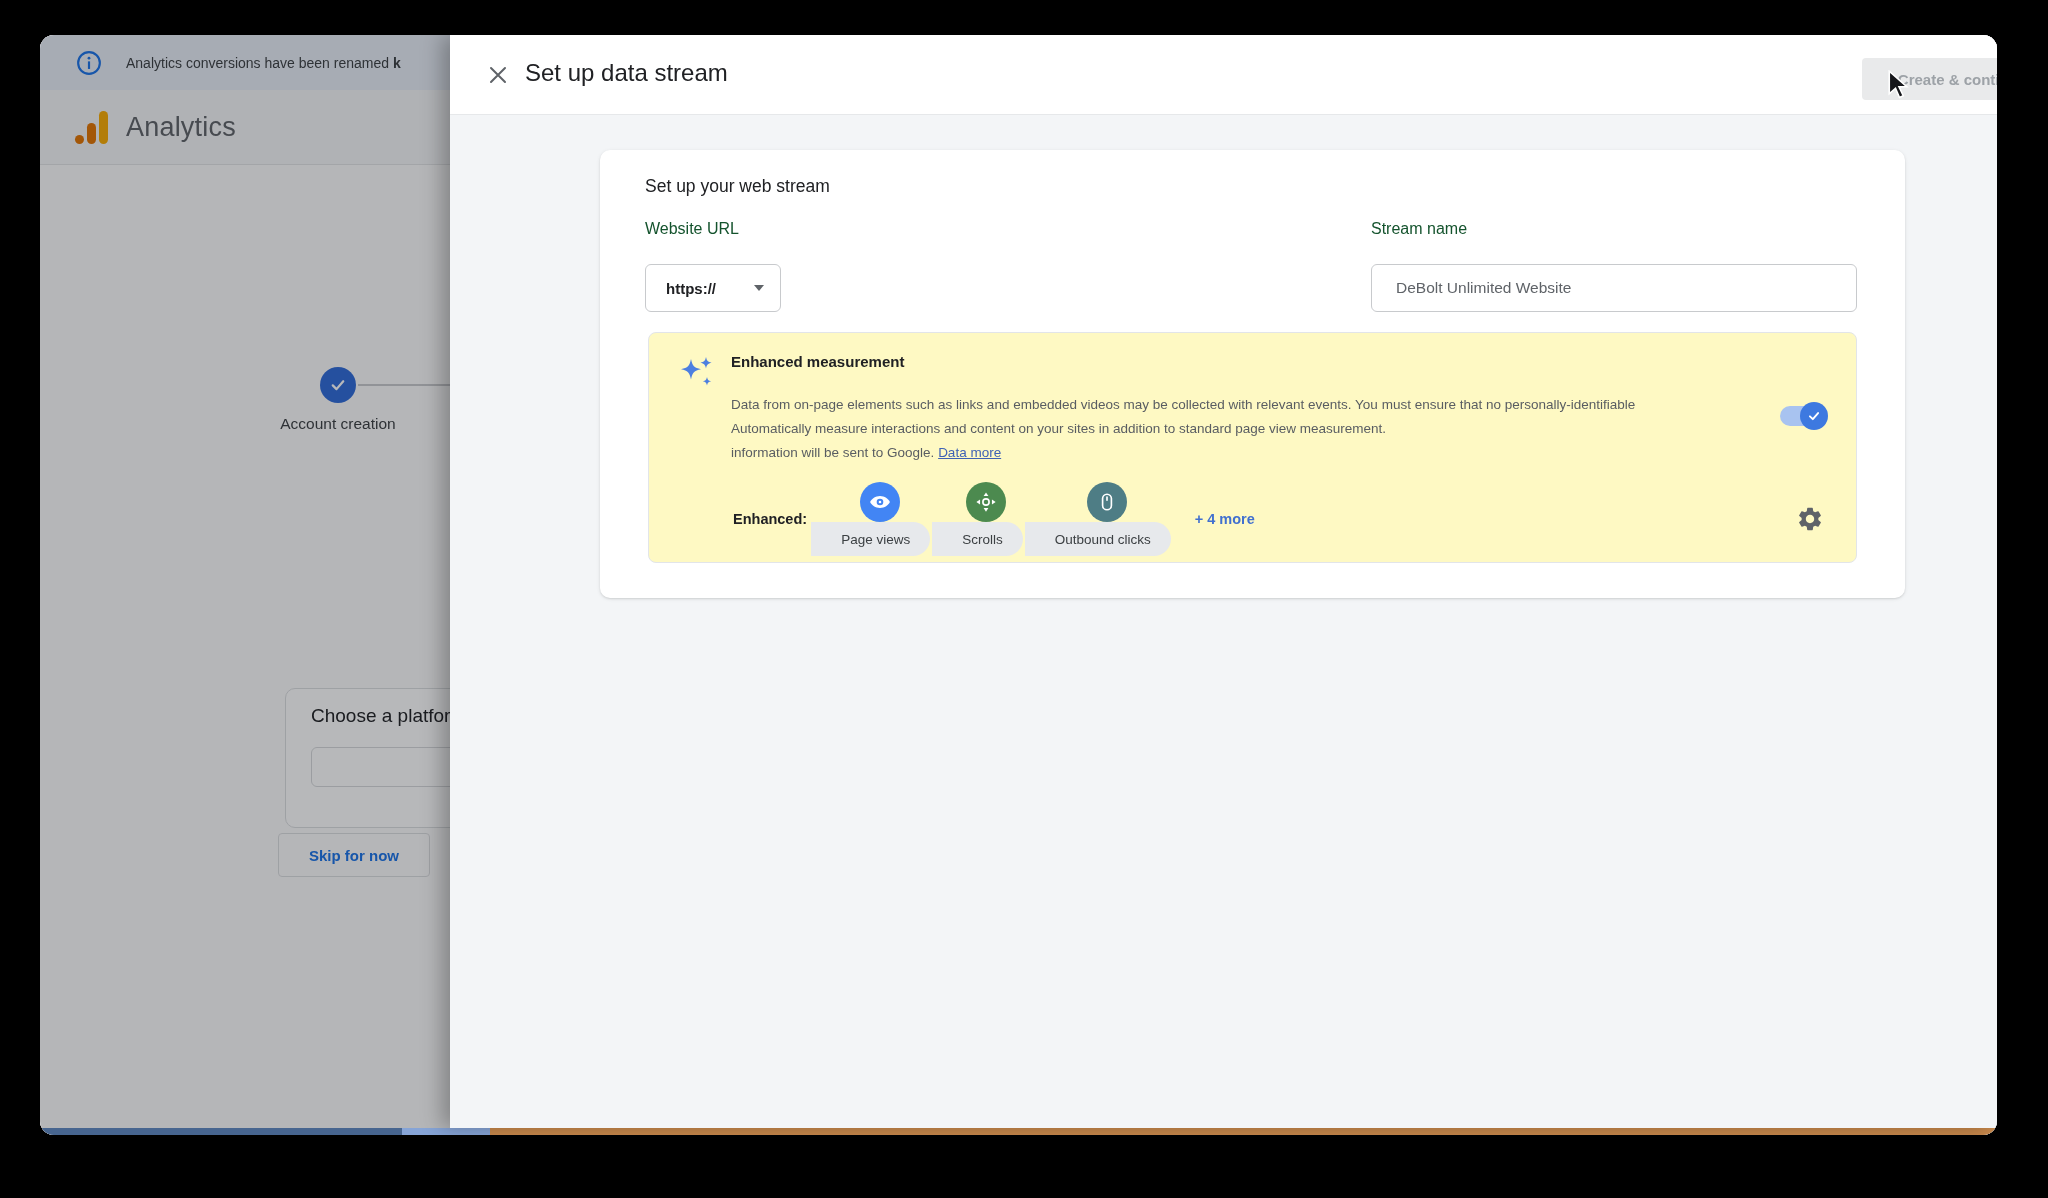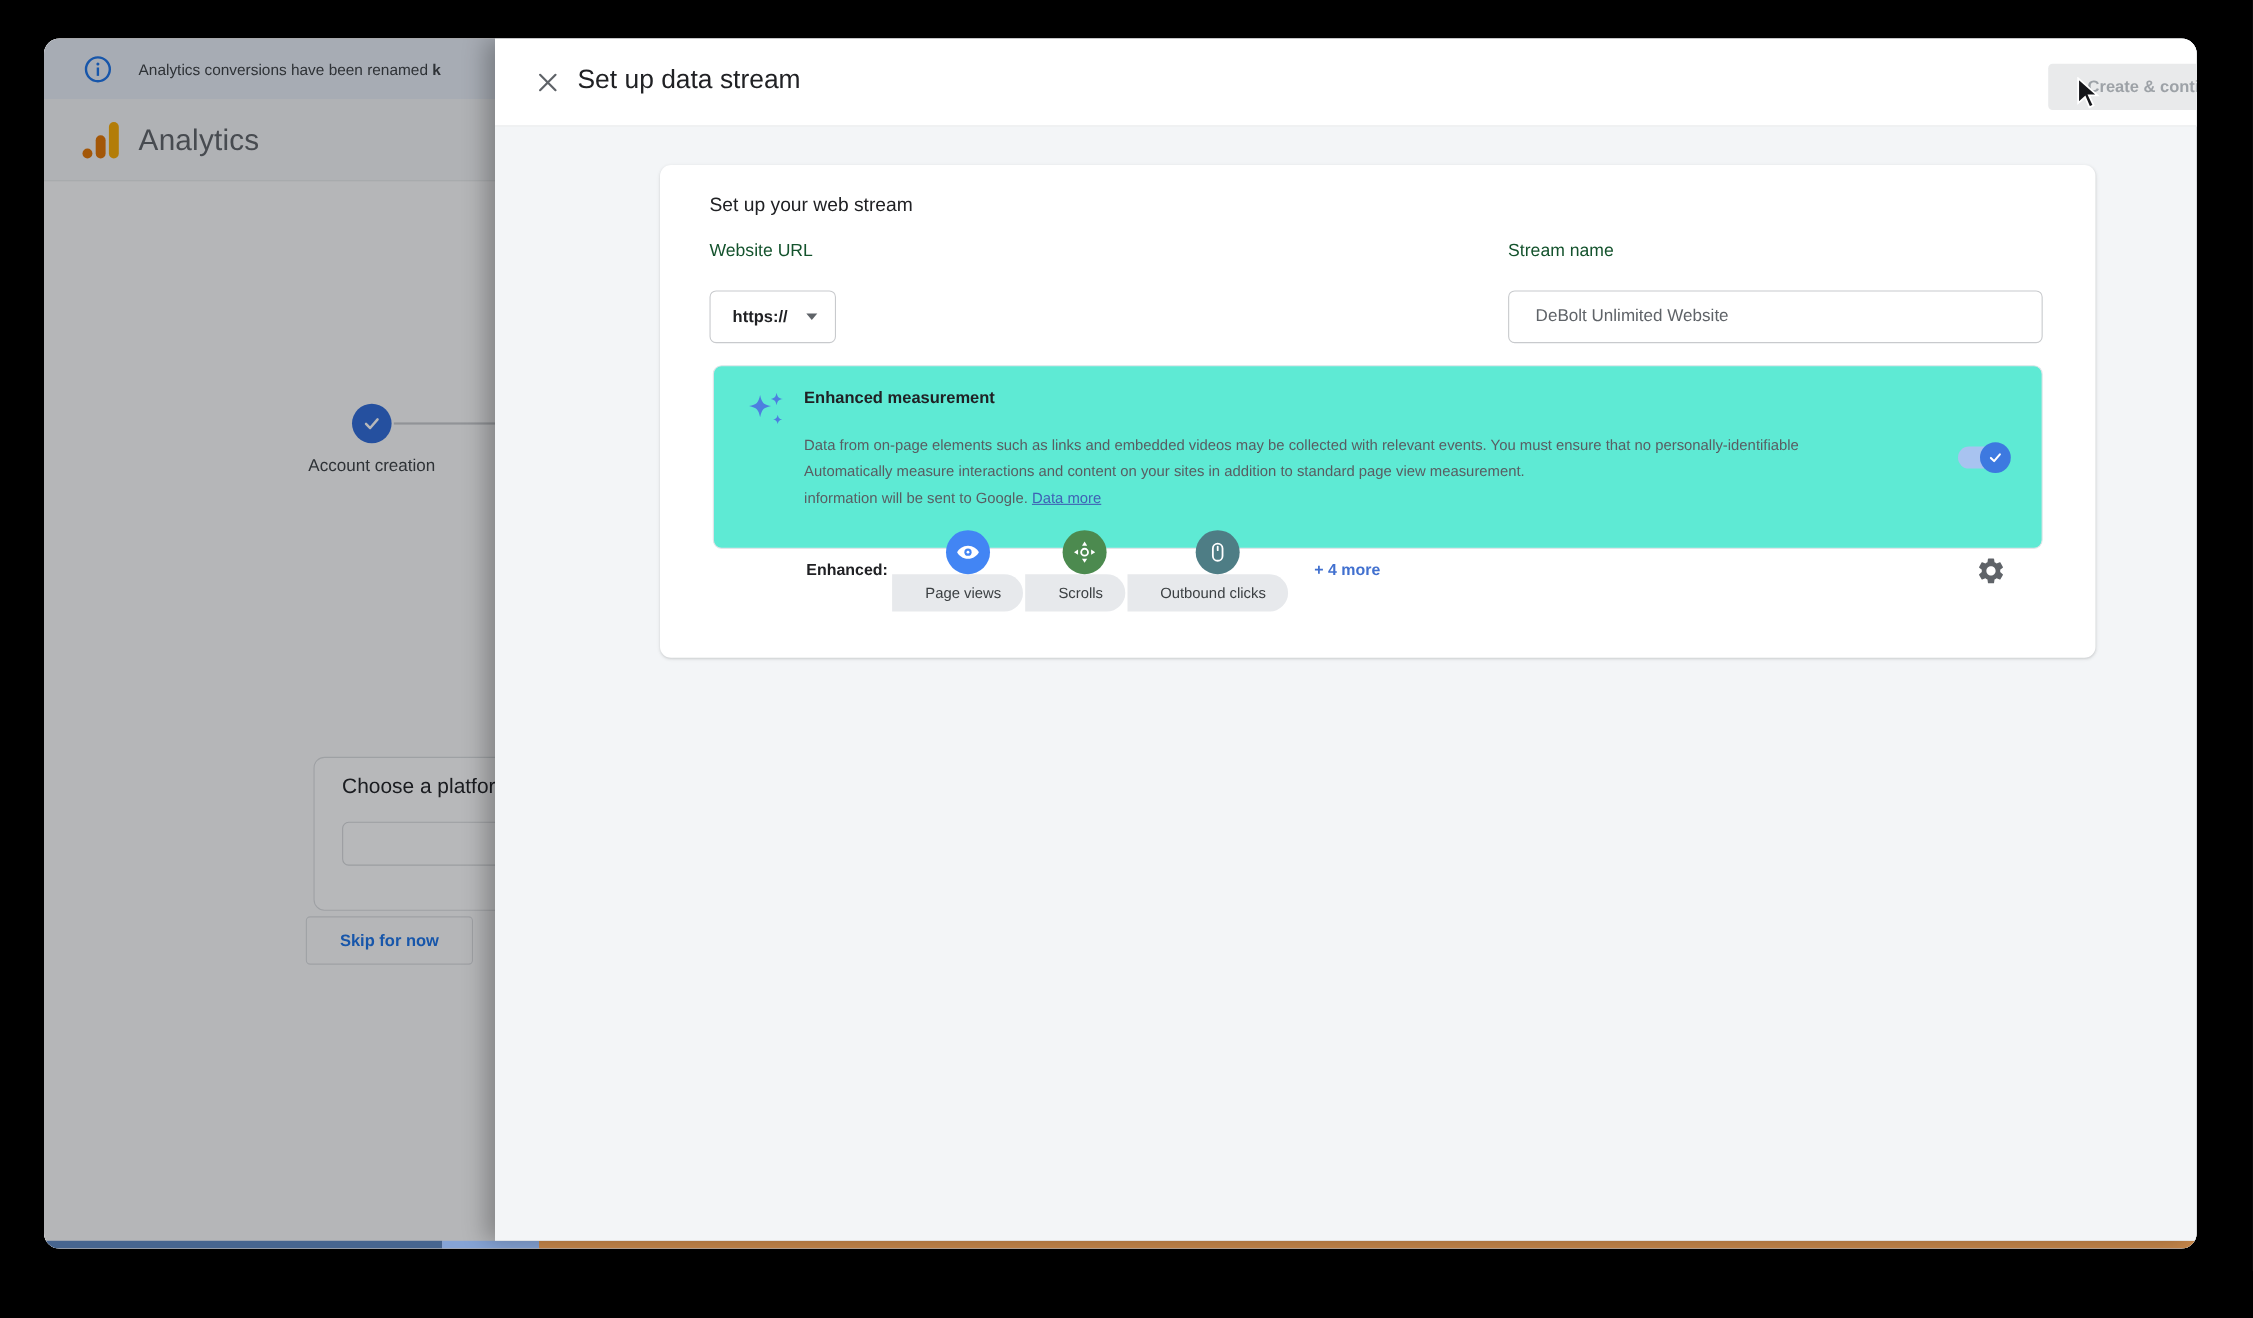--- a/index.html
+++ b/index.html
@@ -57,32 +57,32 @@
                 text-align:center; }
   .cursor { position:absolute; left:1435px; top:35px; z-index:40; }
 
   .card { position:absolute; left:150px; top:115px; width:1305px; height:448px; background:#fff;
           border-radius:10px; box-shadow:0 1px 2px rgba(60,64,67,.15), 0 1px 4px rgba(60,64,67,.08); }
   .card-title { position:absolute; left:45px; top:26px; font-size:17.5px; color:#202124; }
   .field-label { position:absolute; top:70px; font-size:16px; color:#14532d; }
   .lbl-url { left:45px; } .lbl-stream { left:771px; }
   .input-box { position:absolute; top:114px; height:48px; background:#fff;
                border:1px solid #c8cacd; border-radius:6px; display:flex; align-items:center; }
-  .protocol { left:45px; width:115px; justify-content:space-between; padding:0 16px 0 20px; cursor:pointer; }
+  .protocol { left:45px; width:136px; justify-content:space-between; padding:0 16px 0 20px; cursor:pointer; }
   .protocol-text { font-size:15px; font-weight:700; color:#202124; }
   .chevron { width:0; height:0; border-left:5.5px solid transparent; border-right:5.5px solid transparent;
              border-top:6px solid #5f6368; }
   .url-input { left:193px; width:540px; }
   .stream-input { left:771px; width:486px; }
   .input-box input { border:none; outline:none; width:100%; height:100%; background:transparent;
                      padding:0 24px; font-size:15.5px; font-family:"Liberation Sans",sans-serif; color:#3c4043; }
   .stream-input input { color:#5f6368; }
 
-  .em-box { position:absolute; left:48px; top:182px; width:1209px; height:167px;
-            background:#5eead4; border:1px solid #e2e5e9; border-radius:8px; }
+  .em-box { position:absolute; left:48px; top:182px; width:1209px; height:231px;
+            background:#fef9c3; border:1px solid #e2e5e9; border-radius:8px; }
   .sparkle { position:absolute; left:28px; top:20px; }
   .em-title { position:absolute; left:82px; top:20px; font-size:15px; font-weight:700; color:#202124; }
   .em-desc { position:absolute; left:82px; top:60px; width:1030px; font-size:13.5px;
              line-height:24px; color:#595d62; }
   .learn-more { color:#3f62b5; text-decoration:underline; cursor:pointer; }
   .toggle { position:absolute; right:32px; top:73px; width:44px; height:20px;
             border-radius:10px; cursor:pointer; }
   .toggle-thumb { position:absolute; right:-4px; top:-4px; width:28px; height:28px; border-radius:50%;
                   display:flex; align-items:center; justify-content:center; }
   .measure-row { position:absolute; left:84px; top:166px; right:90px; height:40px;

